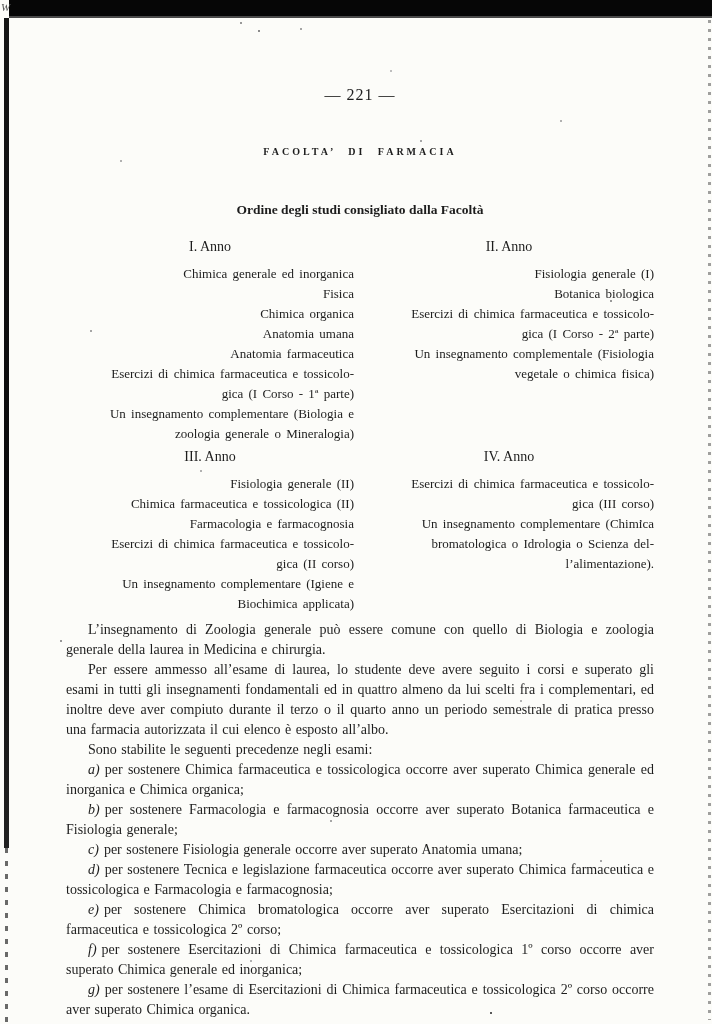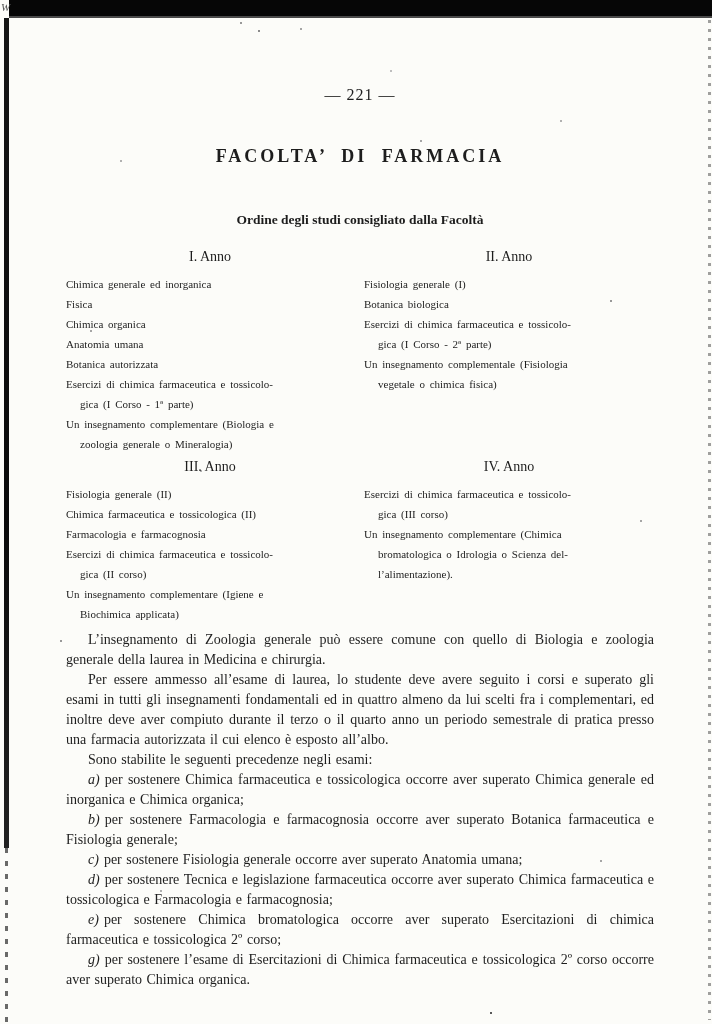--- a/index.html
+++ b/index.html
@@ -15,25 +15,25 @@
   .right-dashes{position:absolute;right:1px;top:20px;width:3px;height:1000px;
     background:repeating-linear-gradient(to bottom,rgba(40,40,40,.8) 0 3px,transparent 3px 9px);opacity:.55;}
   .speckles{position:absolute;left:0;top:0;width:2px;height:2px;background:transparent;border-radius:50%;
     box-shadow:240px 22px 0 #777,300px 28px 0 #888,258px 30px 0 #666,390px 70px 0 #aaa,
     120px 160px 0 #999,420px 140px 0 #8a8a8a,560px 120px 0 #999,
     90px 330px 0 #888,610px 300px 0 #777,200px 470px 0 #999,640px 520px 0 #888,
     60px 640px 0 #777,520px 700px 0 #999,330px 820px 0 #888,160px 890px 0 #999,
     600px 860px 0 #888,250px 960px 0 #999,490px 1012px 0 #222;}
   .content{position:absolute;left:66px;top:86px;width:588px;}
   .pagenum{text-align:center;font-size:16px;letter-spacing:1px;}
-  .title{margin-top:42px;text-align:center;font-weight:bold;font-size:18px;letter-spacing:3px;word-spacing:7px;}
+  .title{margin-top:42px;text-align:center;font-weight:bold;font-size:10px;letter-spacing:3px;word-spacing:7px;}
   .subtitle{margin-top:45px;text-align:center;font-weight:bold;font-size:13.5px;}
   .grid{margin-top:21px;display:grid;grid-template-columns:288px 290px;column-gap:10px;row-gap:5px;}
   .year-header{text-align:center;font-weight:normal;font-size:14px;margin-bottom:9px;}
-  .course{font-size:11px;line-height:20px;white-space:pre-wrap;padding-left:14px;text-indent:-14px;word-spacing:2px;}
+  .course{font-size:13px;line-height:20px;white-space:pre-wrap;padding-left:14px;text-indent:-14px;word-spacing:2px;text-align:right;}
   .notes{margin-top:6px;}
   .para,.prec{margin:0;font-size:14px;line-height:20px;text-align:justify;text-indent:22px;word-spacing:1px;}
   .it{}
   .prec .pl{font-style:italic;margin-right:5px;}
 </style>
 </head>
 <body>
 
 <div class="page">
 
@@ -51,21 +51,21 @@
     <div class="subtitle">Ordine degli studi consigliato dalla Facoltà</div>
 
     <div class="grid">
 
       <div class="year">
         <div class="year-header">I. Anno</div>
         <div class="course">Chimica generale ed inorganica</div>
         <div class="course">Fisica</div>
         <div class="course">Chimica organica</div>
         <div class="course">Anatomia umana</div>
-        <div class="course">Botanica autorizzata</div>
+        <div class="course">Anatomia farmaceutica</div>
         <div class="course">Esercizi di chimica farmaceutica e tossicolo-
 gica (I Corso - 1ª parte)</div>
         <div class="course">Un insegnamento complementare (Biologia e
 zoologia generale o Mineralogia)</div>
       </div>
 
       <div class="year">
         <div class="year-header">II. Anno</div>
         <div class="course">Fisiologia generale (I)</div>
         <div class="course">Botanica biologica</div>
@@ -100,17 +100,18 @@
     <div class="notes">
       <p class="para">L’insegnamento di Zoologia generale può essere comune con quello di Biologia e zoologia generale della laurea in Medicina e chirurgia.</p>
       <p class="para"><span>Per essere ammesso all’esame di laurea, lo studente deve avere seguito i corsi e superato gli esami in tutti gli insegnamenti fondamentali ed in </span><span class="it">quattro</span><span> almeno da lui scelti fra i complementari, ed inoltre deve aver compiuto durante il terzo o il quarto anno un periodo semestrale di pratica presso una </span><span class="it">farmacia autorizzata</span><span> il cui elenco è esposto all’albo.</span></p>
       <p class="para">Sono stabilite le seguenti precedenze negli esami:</p>
 
       <p class="prec"><span class="pl">a)</span><span>per sostenere Chimica farmaceutica e tossicologica occorre aver superato Chimica generale ed inorganica e Chimica organica;</span></p>
       <p class="prec"><span class="pl">b)</span><span>per sostenere Farmacologia e farmacognosia occorre aver superato Botanica farmaceutica e Fisiologia generale;</span></p>
       <p class="prec"><span class="pl">c)</span><span>per sostenere Fisiologia generale occorre aver superato Anatomia umana;</span></p>
       <p class="prec"><span class="pl">d)</span><span>per sostenere Tecnica e legislazione farmaceutica occorre aver superato Chimica farmaceutica e tossicologica e Farmacologia e farmacognosia;</span></p>
       <p class="prec"><span class="pl">e)</span><span>per sostenere Chimica bromatologica occorre aver superato Esercitazioni di chimica farmaceutica e tossicologica 2º corso;</span></p>
+      <p class="prec"><span class="pl">f)</span><span>per sostenere Esercitazioni di Chimica farmaceutica e tossicologica 1º corso occorre aver superato Chimica generale ed inorganica;</span></p>
       <p class="prec"><span class="pl">g)</span><span>per sostenere l’esame di Esercitazioni di Chimica farmaceutica e tossicologica 2º corso occorre aver superato Chimica organica.</span></p>
     </div>
 
   </div>
 </div>
 
 </body></html>

